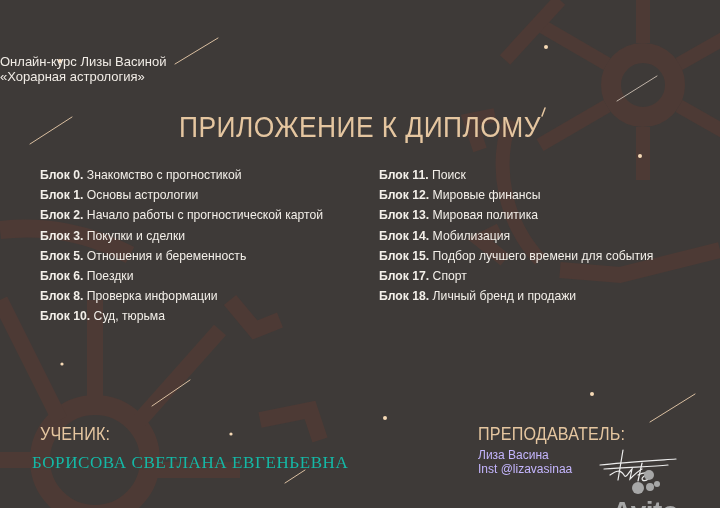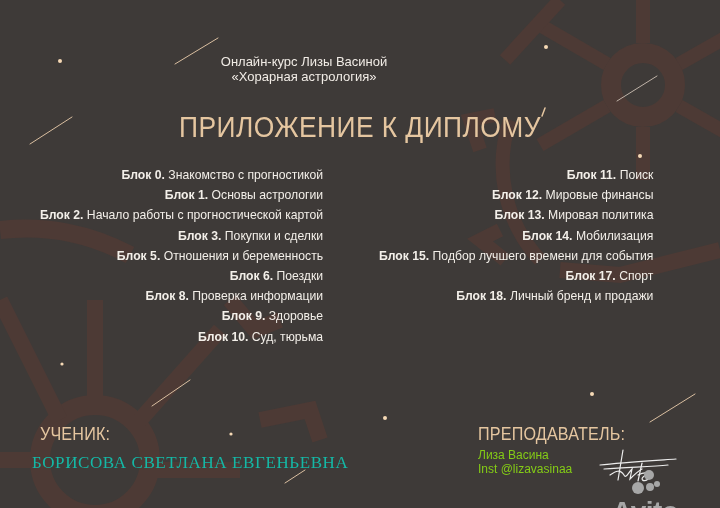--- a/index.html
+++ b/index.html
@@ -4,45 +4,45 @@
   <style>
     html, body { margin: 0; padding: 0; }
     body {
       width: 720px; height: 508px; overflow: hidden;
       background: #3e3a38;
       font-family: "Liberation Sans", sans-serif;
       position: relative;
     }
     .bg { position: absolute; left: 0; top: 0; width: 720px; height: 508px; }
     .header {
-      position: absolute; left: 0; top: 54px; width: 608px; text-align: center;
+      position: absolute; left: 0; top: 54px; width: 608px; 
       color: #f1ece6; font-size: 13px; line-height: 15px;
     }
     .title {
       position: absolute; left: 0; top: 110px; width: 720px; text-align: center;
       color: #e5c6a0; font-family: "Liberation Sans", sans-serif; font-weight: 400;
       font-size: 30px; letter-spacing: 0.5px; transform: scaleX(0.88); transform-origin: center;
     }
     .col { position: absolute; top: 165px; }
     .col.left { left: 40px; }
     .col.right { left: 379px; }
     .item {
-      color: #f3efe9; font-size: 12.2px; line-height: 20.2px; white-space: nowrap; text-align: right;
+      color: #f3efe9; font-size: 12.2px; line-height: 20.2px; white-space: nowrap;
     }
     .item b { font-weight: 700; }
     .label-gold {
       position: absolute; color: #e5c6a0; font-size: 19px; letter-spacing: 0.2px;
       transform: scaleX(0.85); transform-origin: left;
     }
     .student-name {
       position: absolute; left: 32px; top: 453px; color: #14b8a6;
       font-family: "Liberation Serif", serif; font-size: 17px; letter-spacing: 0.6px;
     }
     .teacher-info {
-      position: absolute; left: 478px; top: 448px; color: #84cc16; font-size: 12px; line-height: 14px;
+      position: absolute; left: 478px; top: 448px; color: #c4b5fd; font-size: 12px; line-height: 14px;
     }
     .avito {
       position: absolute; left: 612px; top: 468px; display: flex; align-items: center;
       color: #a7a7a7; font-weight: 700; font-size: 28px; font-family: "Liberation Sans", sans-serif;
       letter-spacing: -0.5px;
       flex-direction: column;
     }
     .avito .dots { position: relative; width: 30px; height: 28px; margin-right: 0; }
     .avito .dot { position: absolute; border-radius: 50%; background: #a7a7a7; }
     .signature { position: absolute; left: 598px; top: 445px; width: 80px; height: 50px; }
@@ -109,21 +109,20 @@
 <div class="title">ПРИЛОЖЕНИЕ К ДИПЛОМУ</div>
 
 <div class="col left">
   <div class="item"><b>Блок 0.</b> <span>Знакомство с прогностикой</span></div>
   <div class="item"><b>Блок 1.</b> <span>Основы астрологии</span></div>
   <div class="item"><b>Блок 2.</b> <span>Начало работы с прогностической картой</span></div>
   <div class="item"><b>Блок 3.</b> <span>Покупки и сделки</span></div>
   <div class="item"><b>Блок 5.</b> <span>Отношения и беременность</span></div>
   <div class="item"><b>Блок 6.</b> <span>Поездки</span></div>
   <div class="item"><b>Блок 8.</b> <span>Проверка информации</span></div>
-  <div class="item"><b>Блок 9.</b> <span>Здоровье</span></div>
   <div class="item"><b>Блок 10.</b> <span>Суд, тюрьма</span></div>
 </div>
 
 <div class="col right">
   <div class="item"><b>Блок 11.</b> <span>Поиск</span></div>
   <div class="item"><b>Блок 12.</b> <span>Мировые финансы</span></div>
   <div class="item"><b>Блок 13.</b> <span>Мировая политика</span></div>
   <div class="item"><b>Блок 14.</b> <span>Мобилизация</span></div>
   <div class="item"><b>Блок 15.</b> <span>Подбор лучшего времени для события</span></div>
   <div class="item"><b>Блок 17.</b> <span>Спорт</span></div>

